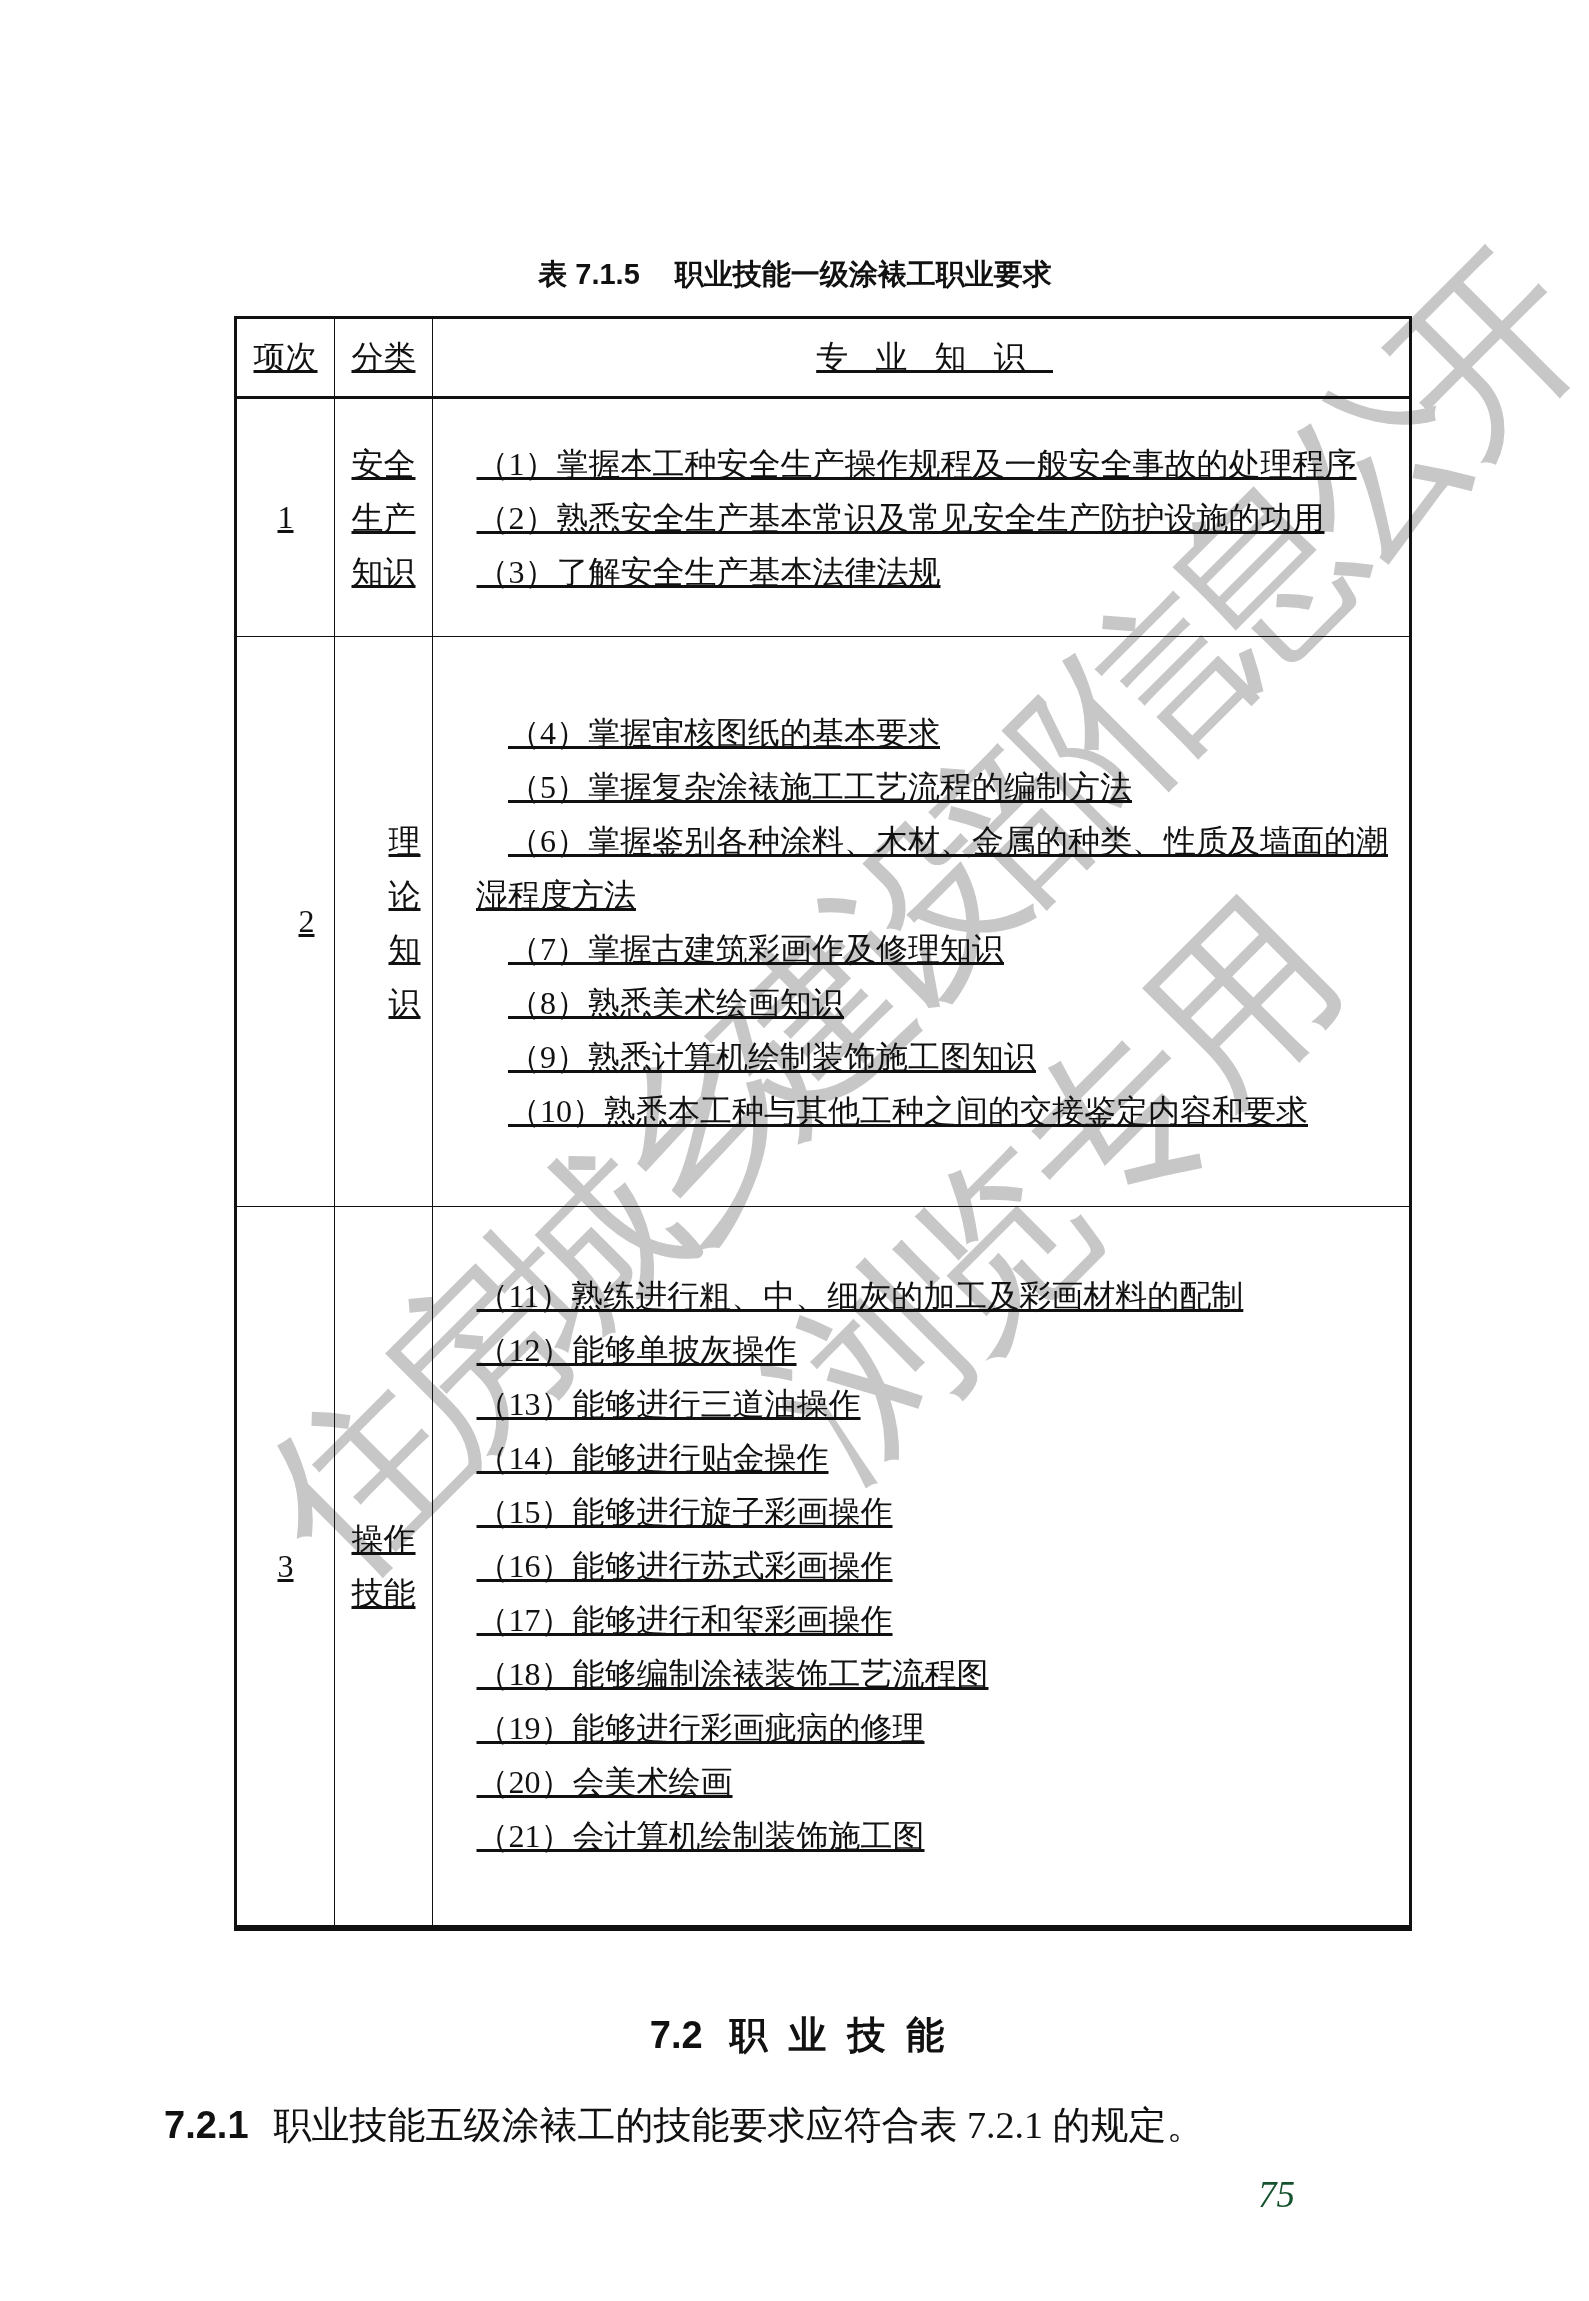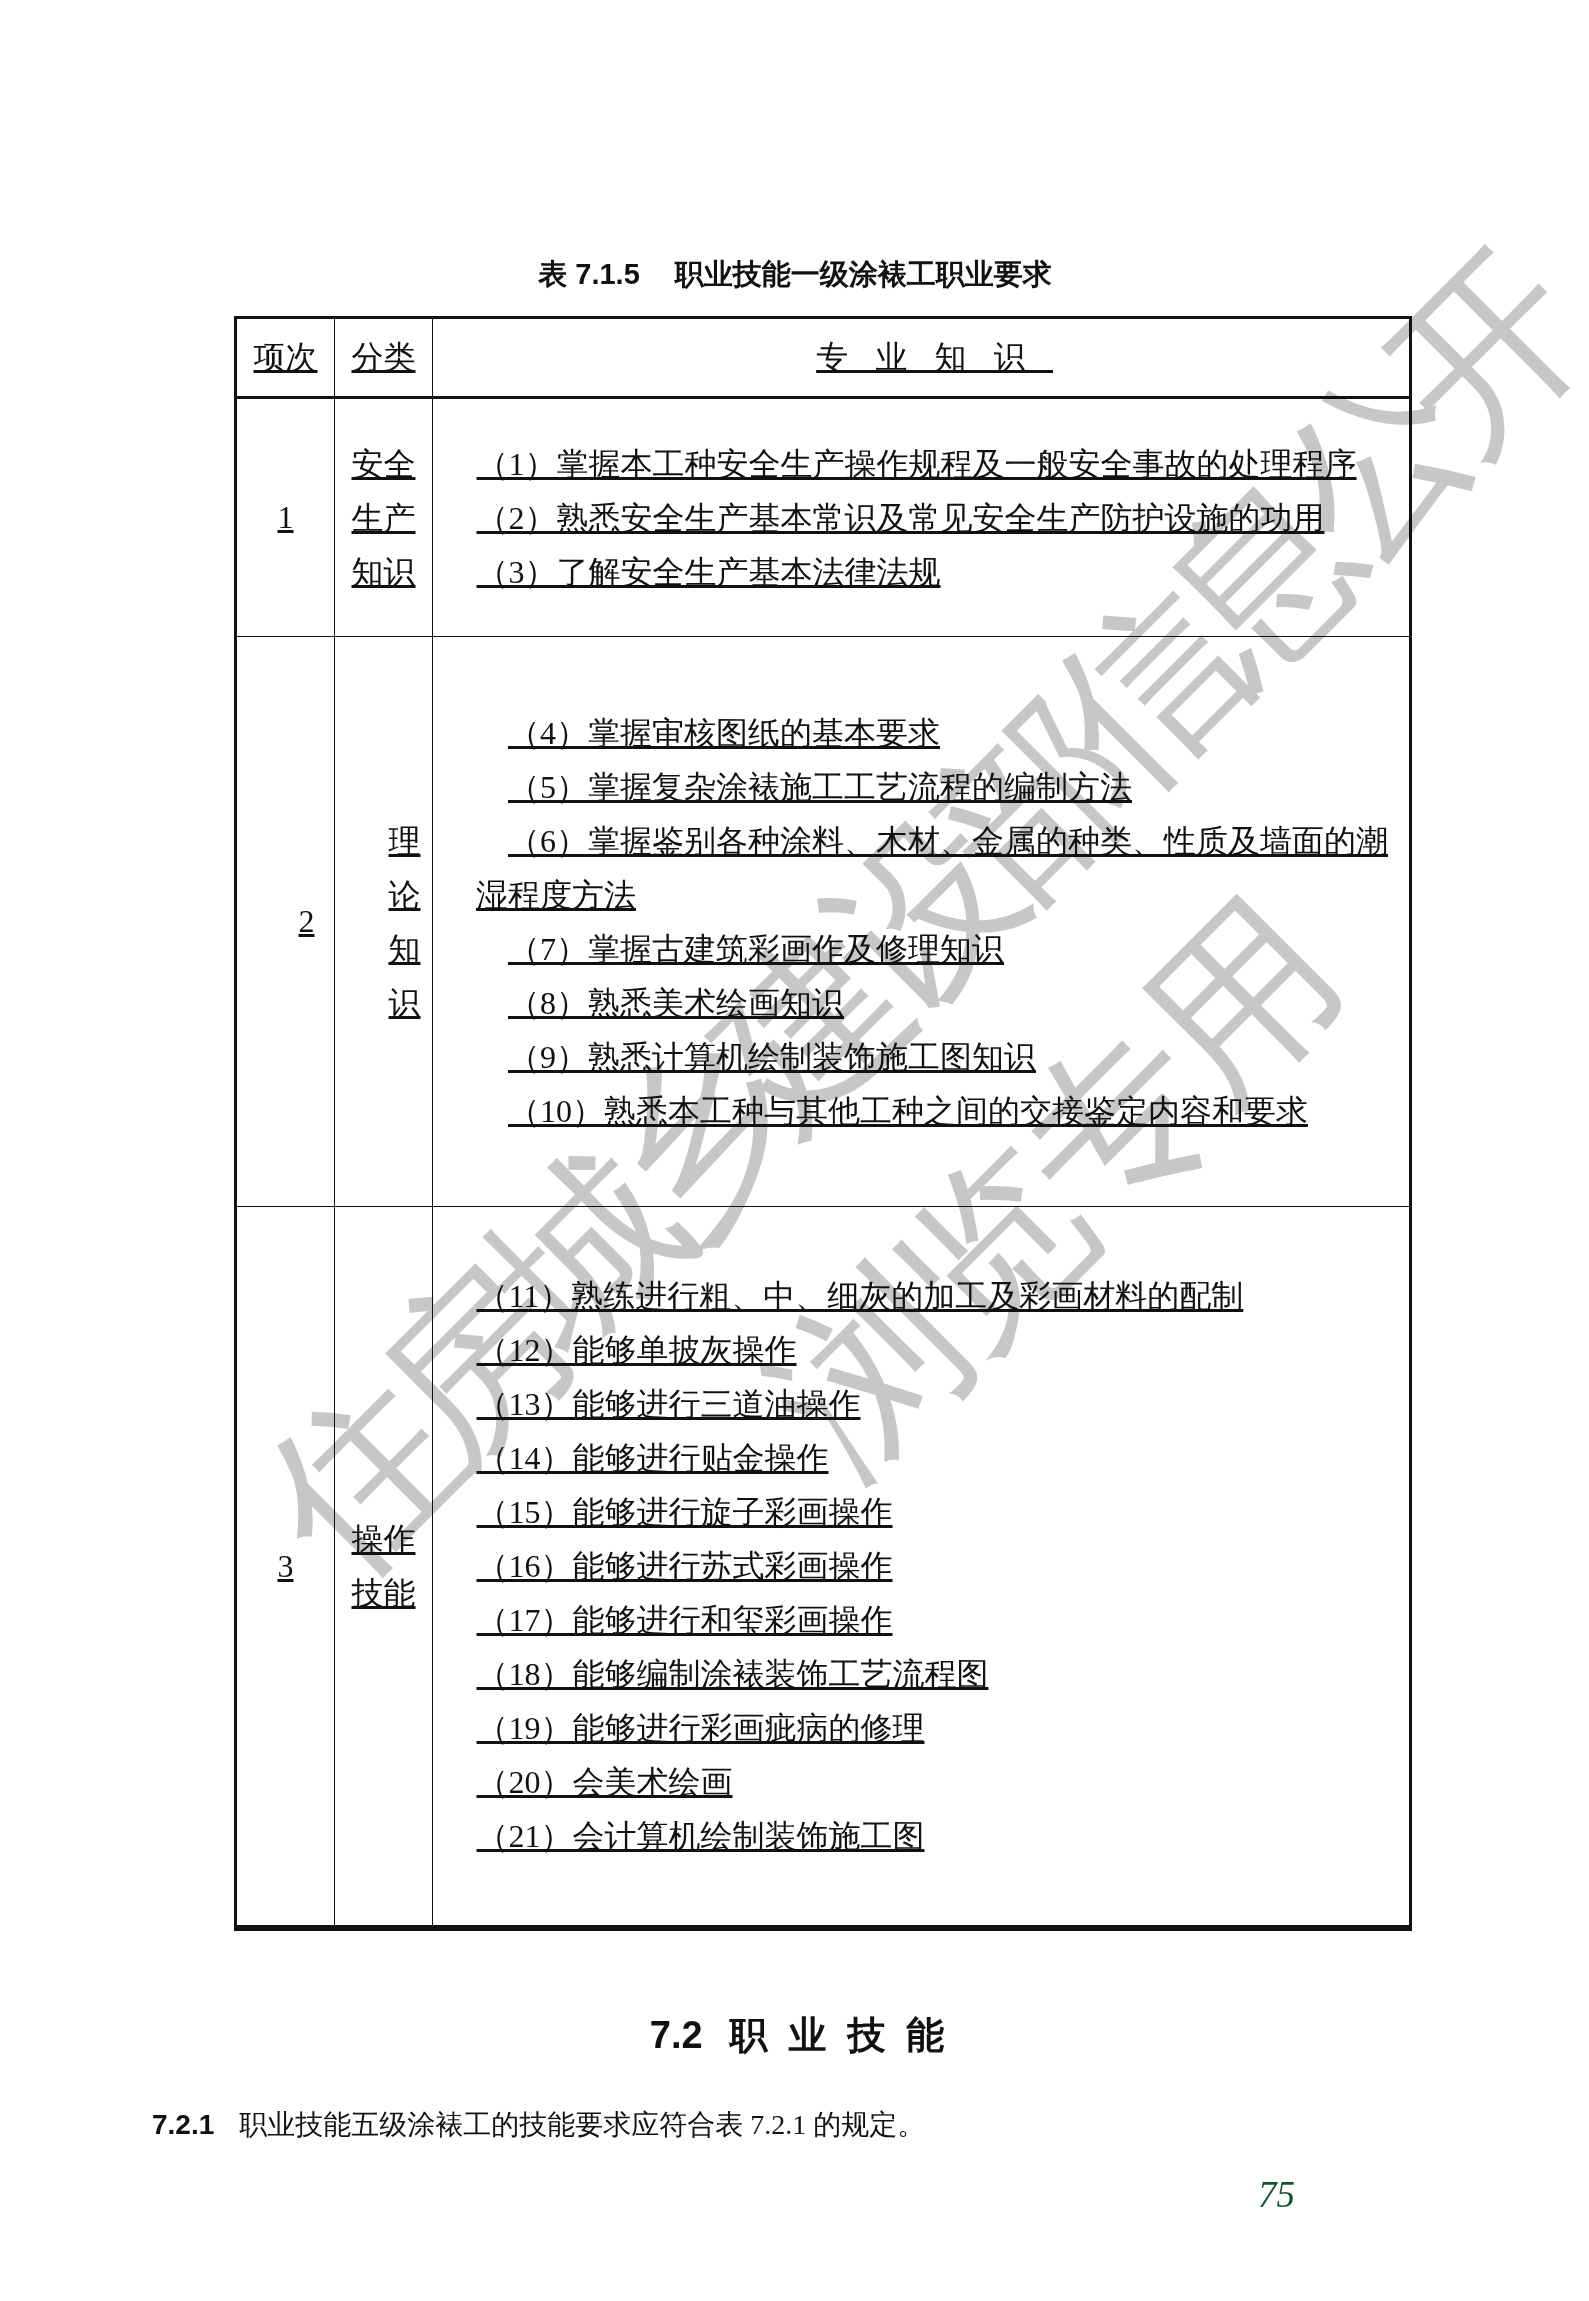--- a/index.html
+++ b/index.html
@@ -94,24 +94,24 @@
     font-family: "Liberation Sans", "DejaVu Sans", sans-serif;
     font-weight: bold;
     font-size: 38px;
     line-height: 50px;
     padding-left: 25px;
   }
   .section-number { margin-right: 27px; }
   .section-title  { letter-spacing: 0.55em; text-indent: 0.55em; }
 
   .clause {
-    margin: 0;
+    margin: 12px;
     margin-top: 37px;
     padding-left: 152px;
-    font-size: 28px;
+    font-size: 38px;
     line-height: 56px;
   }
   .clause-number {
     font-family: "Liberation Sans", "DejaVu Sans", sans-serif;
     font-weight: bold;
     margin-right: 25px;
   }
   .page-number {
     position: absolute;
     left: 1258px;

